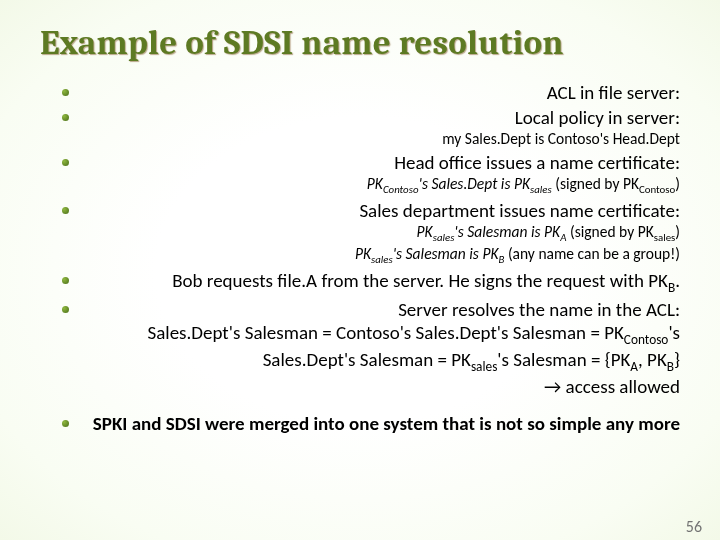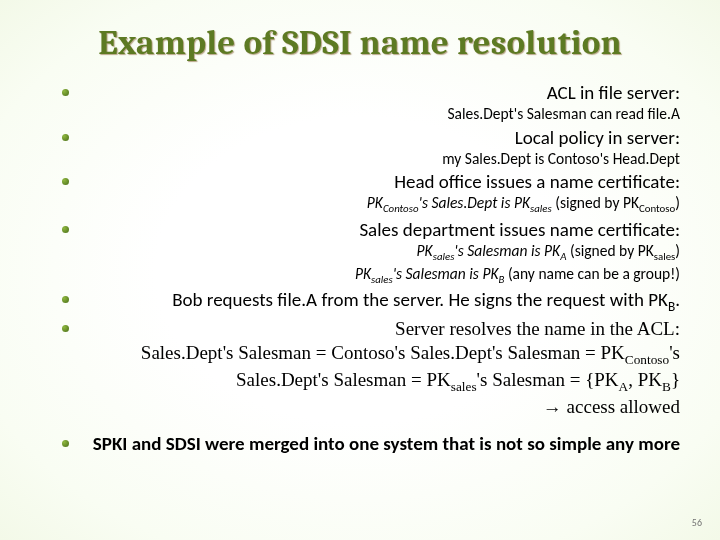--- a/index.html
+++ b/index.html
@@ -17,21 +17,21 @@
     width: 720px;
     height: 540px;
     padding: 18px 40px 0 40px;
     position: relative;
   }
   .title {
     font-family: Cambria, Georgia, serif;
     font-size: 35px;
     font-weight: bold;
     color: #5d7a23;
-    text-align: center;
+    text-align: left;
     margin: 4px 0 18px 0;
     text-shadow: 1px 1px 1px rgba(120,80,30,0.5);
     letter-spacing: 0.2px;
   }
   ul.body {
     list-style: none;
     margin: 0 0 0 22px;
     padding: 0;
     text-align: right;
   }
@@ -56,46 +56,45 @@
     margin-top: 14px;
     font-weight: bold;
   }
   .sub {
     display: block;
     font-size: 15.5px;
     line-height: 1.25;
     margin-left: 0;
     padding-left: 0;
   }
-  .sub2line { display: block; font-family: Liberation Serif, serif; }
+  .sub2line { display: block; }
   sub { font-size: 0.7em; vertical-align: sub; }
   .col2 {
     display: inline-block;
     min-width: 210px;
     font-style: italic;
   }
   .pagenum {
     position: absolute;
     right: 18px;
-    bottom: 11px;
-    font-size: 10px;
+    bottom: 4px;
+    font-size: 16px;
     color: #737373;
   }
 </style>
 </head>
 <body>
 
 <div class="slide">
   <div class="title">Example of SDSI name resolution</div>
 
   <ul class="body">
 
     <li>
       <span>ACL in file server:</span>
-      <span class="sub">Sales.Dept's Salesman can read file.A</span>
     </li>
 
     <li>
       <span>Local policy in server:</span>
       <span class="sub">my Sales.Dept is Contoso's Head.Dept</span>
     </li>
 
     <li>
       <span>Head office issues a name certificate:</span>
       <span class="sub">

